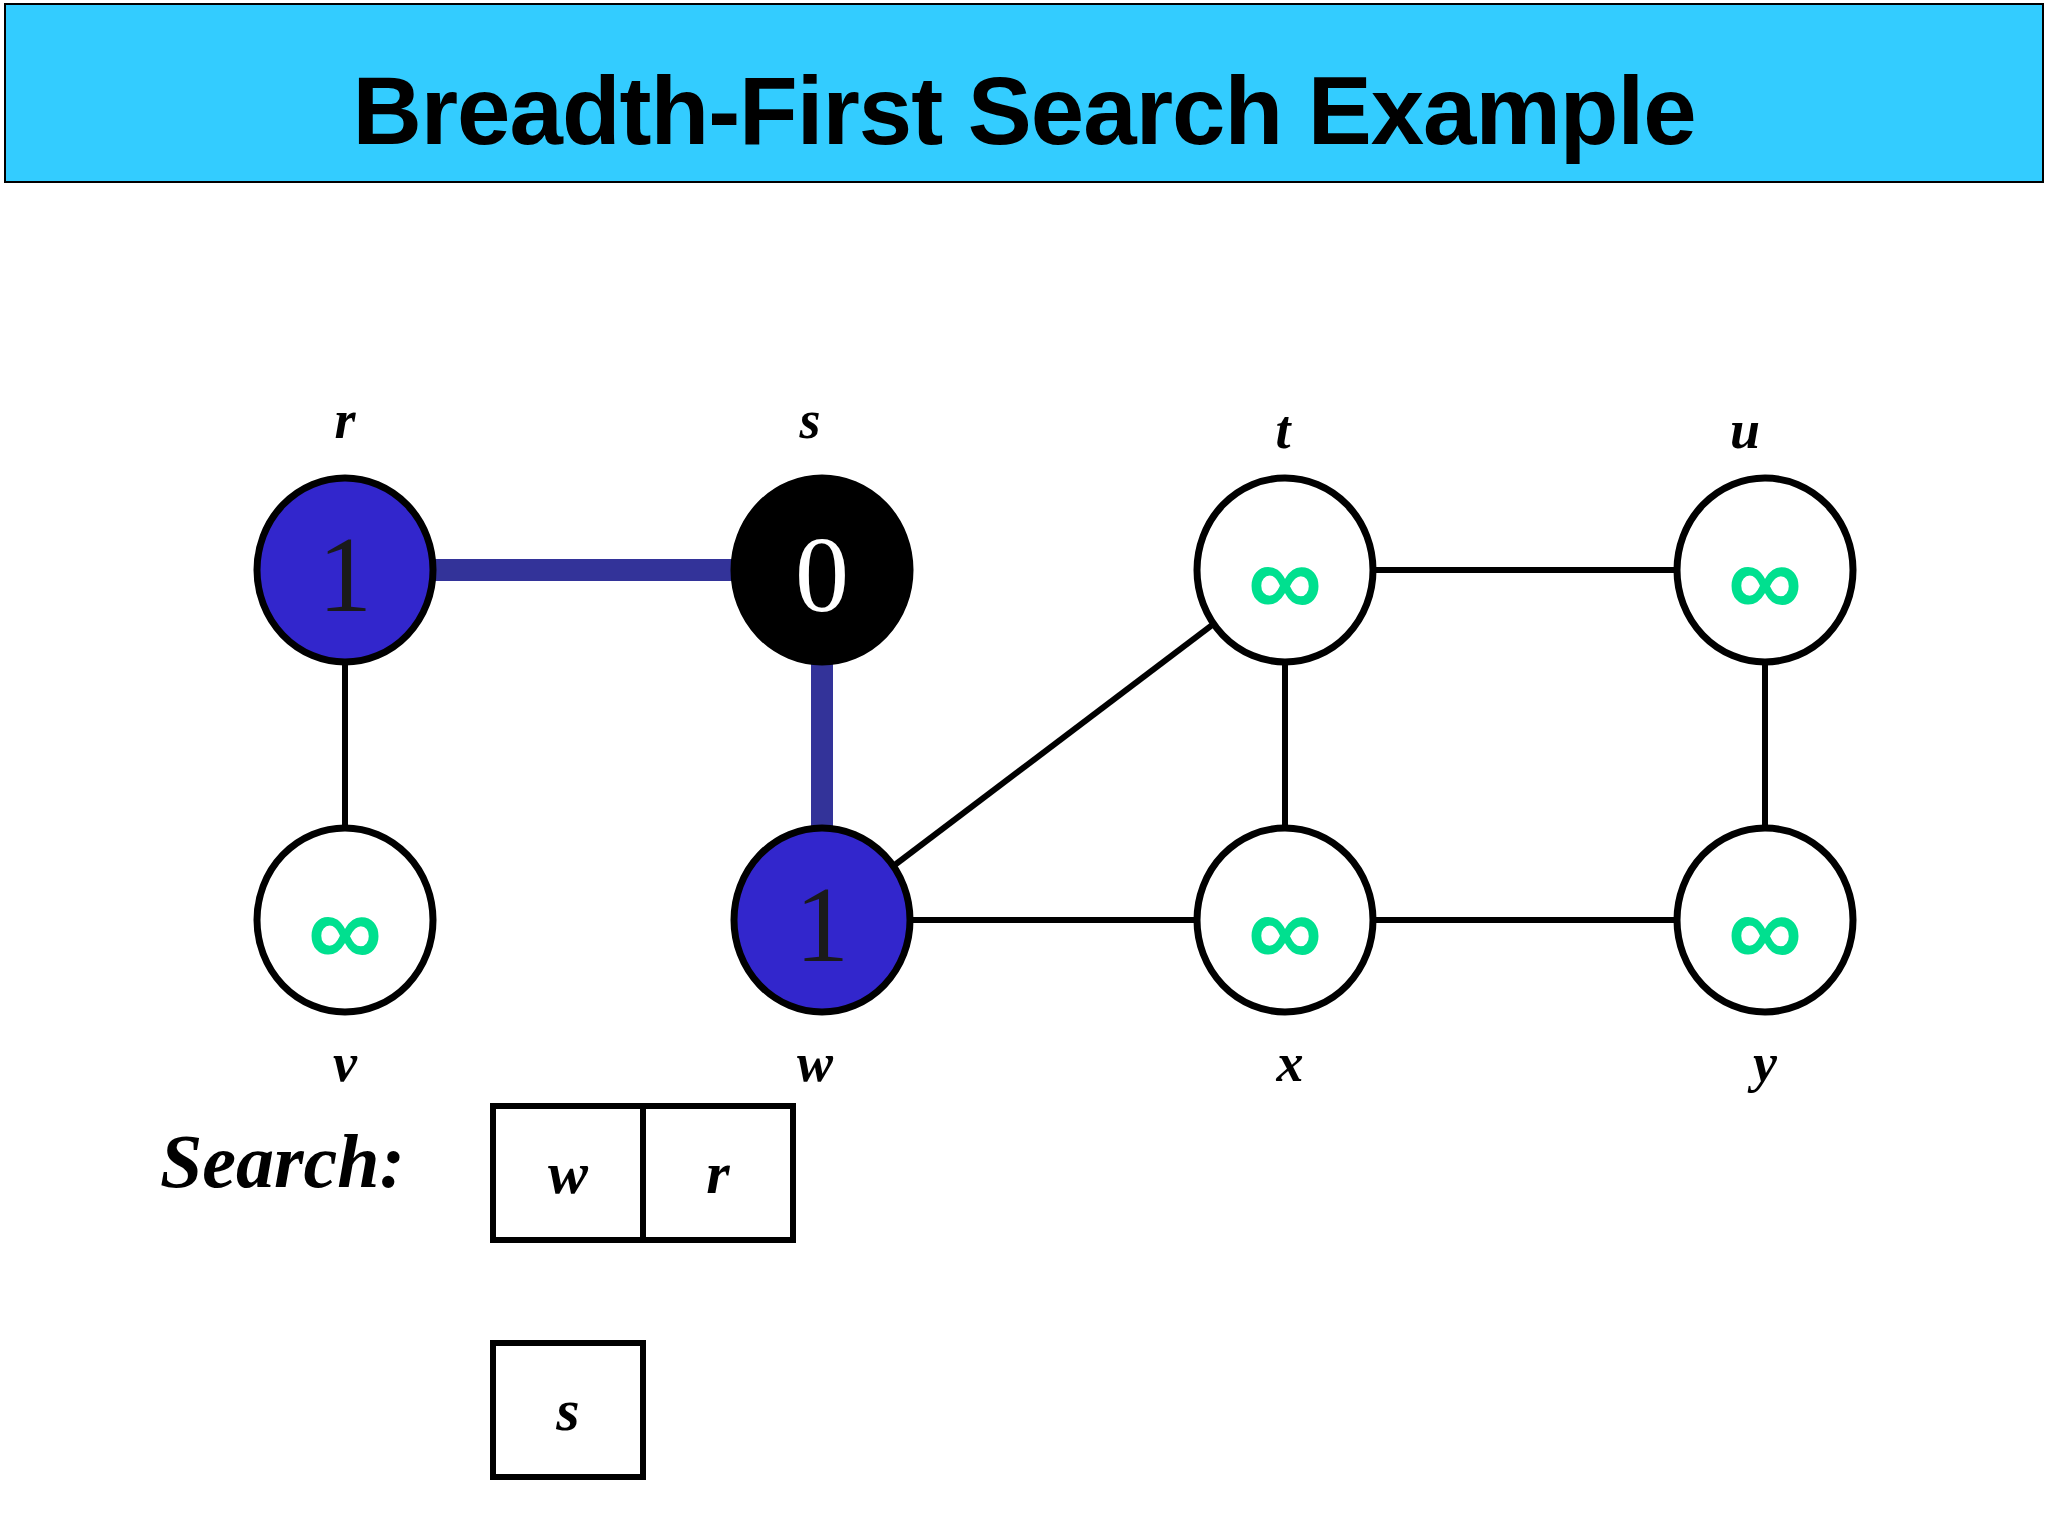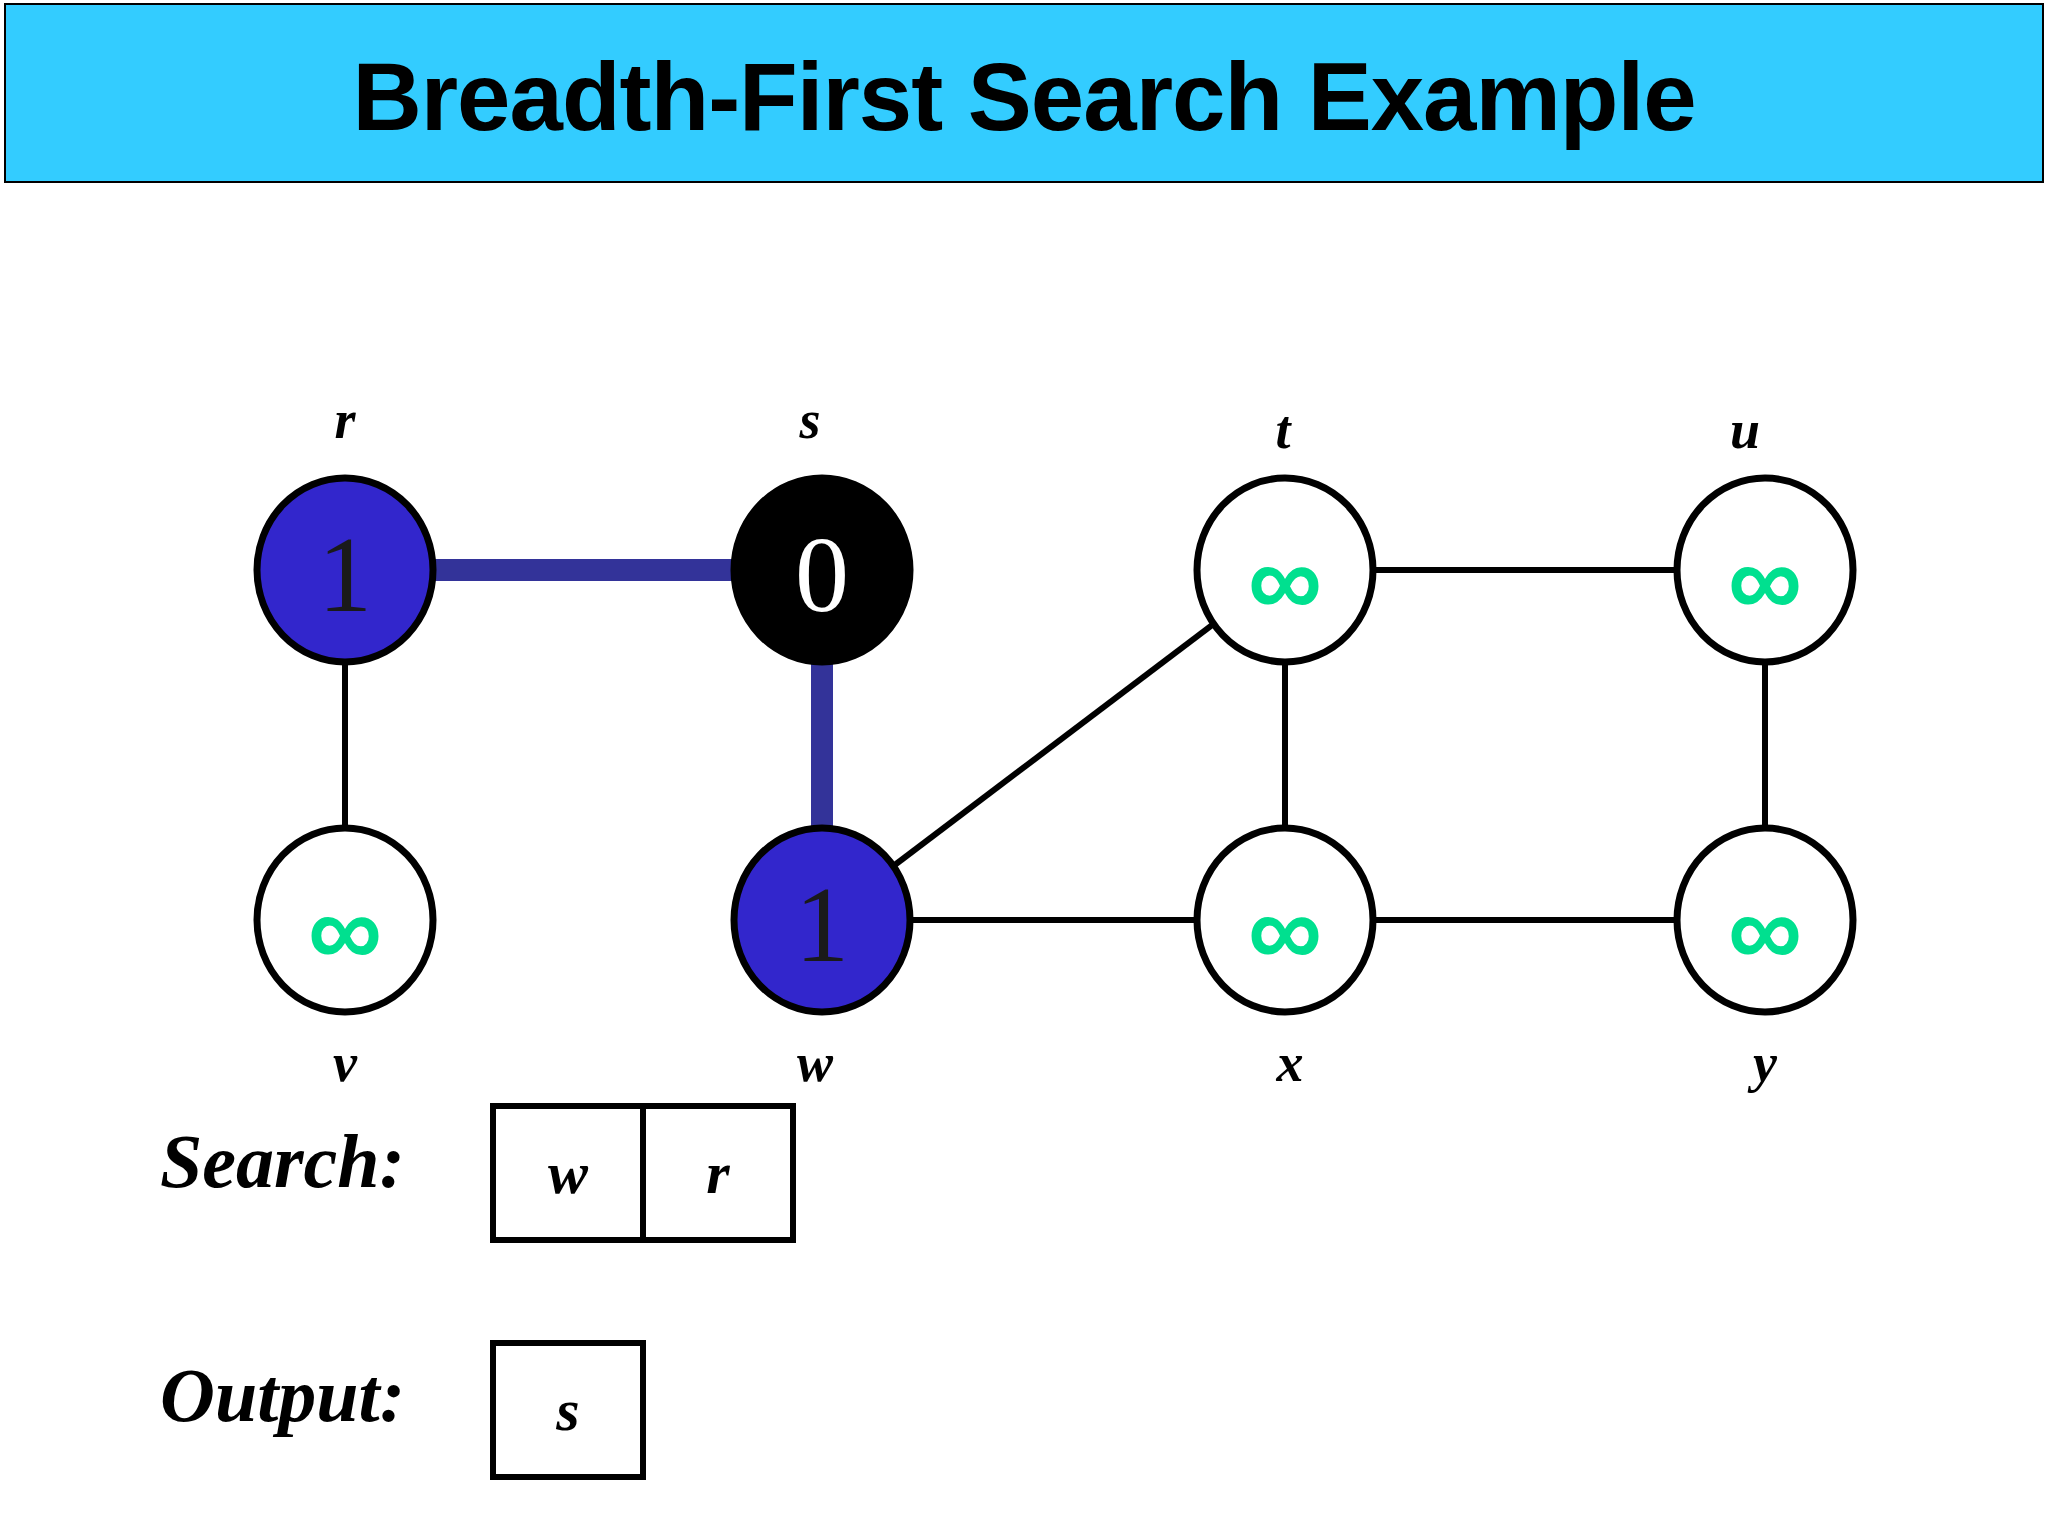--- a/index.html
+++ b/index.html
@@ -23,21 +23,21 @@
     top: 3px;
     width: 2040px;
     height: 180px;
     background: #33ccff;
     border: 2px solid #000000;
     box-sizing: border-box;
   }
   #title-text {
     position: absolute;
     left: 0;
-    top: 4px;
+    top: 18px;
     width: 100%;
     height: 100%;
     display: flex;
     align-items: center;
     justify-content: center;
     font-family: "Liberation Sans", sans-serif;
     font-weight: bold;
     font-size: 96px;
     color: #000000;
     letter-spacing: -1px;
@@ -202,18 +202,17 @@
       <text class="node-label" x="1765" y="1063">y</text>
     </g>
   </svg>
 
   <div class="qo-label" id="queue-label">Search:</div>
   <div class="cell-row" id="queue-cells">
     <div class="cell">w</div>
     <div class="cell">r</div>
   </div>
 
-  <div class="qo-label" id="output-label">Output:</div>
   <div class="cell-row" id="output-cells">
     <div class="cell">s</div>
   </div>
 
 </div>
 
 </body></html>

